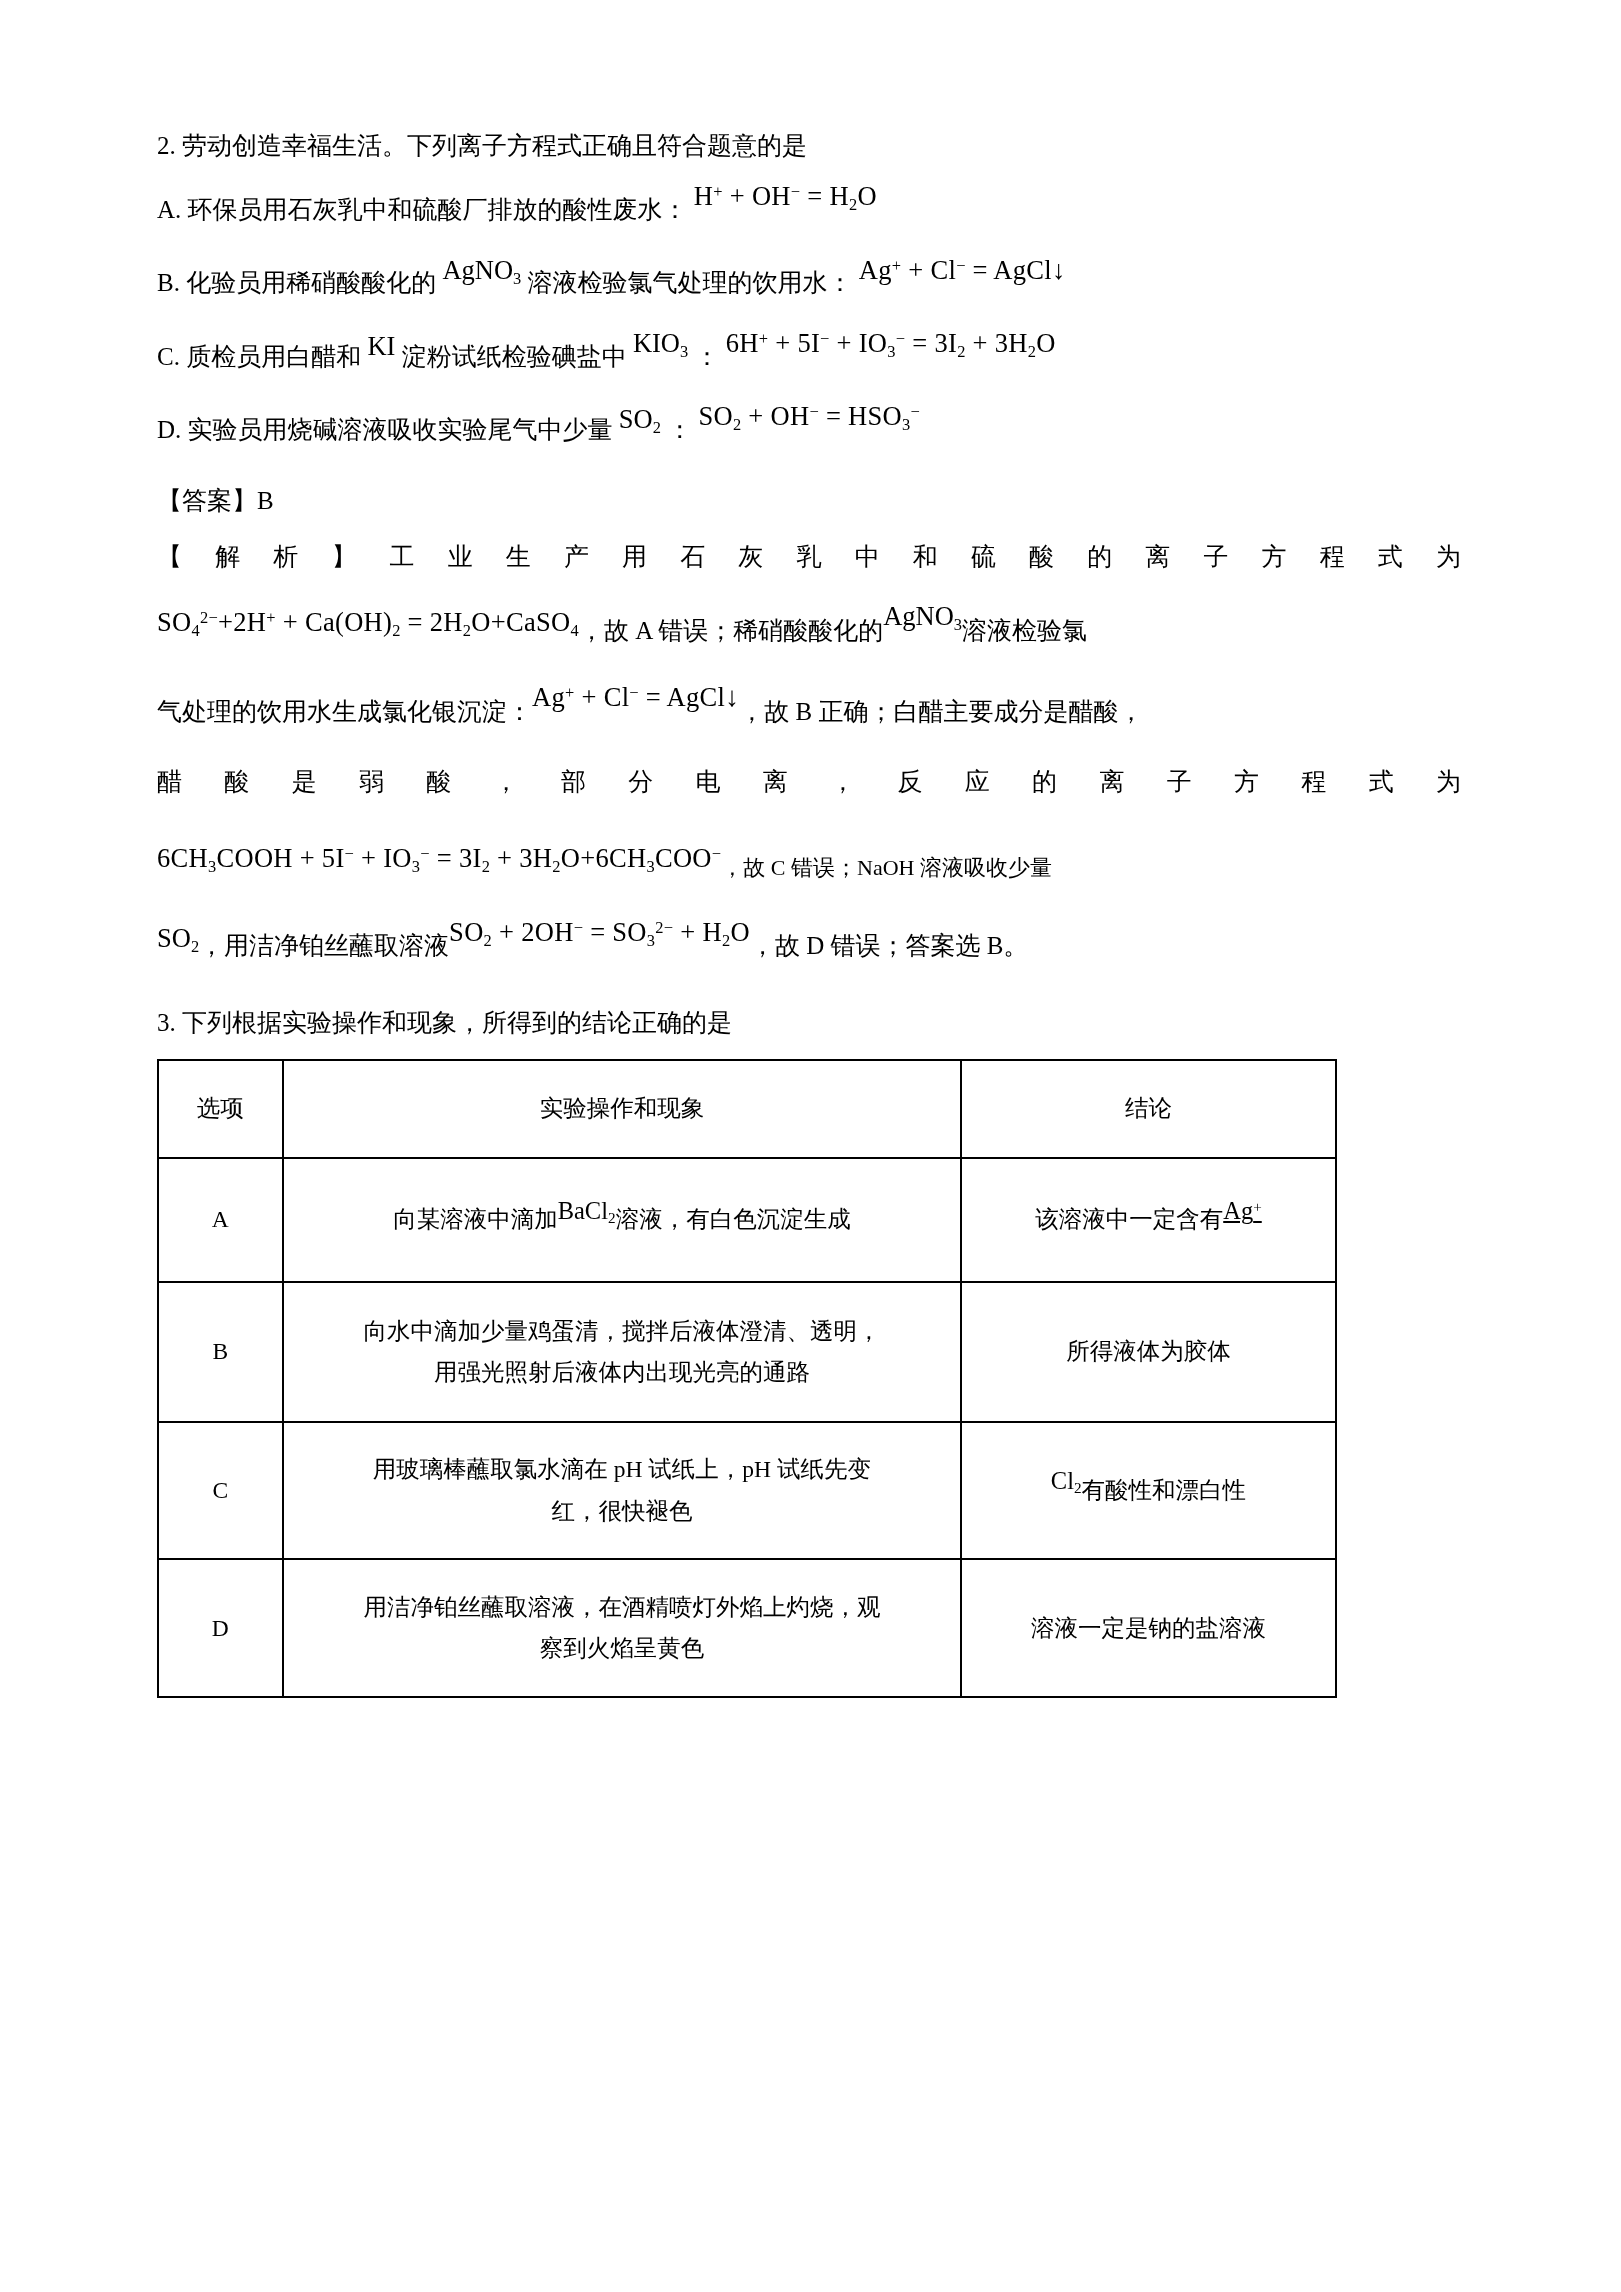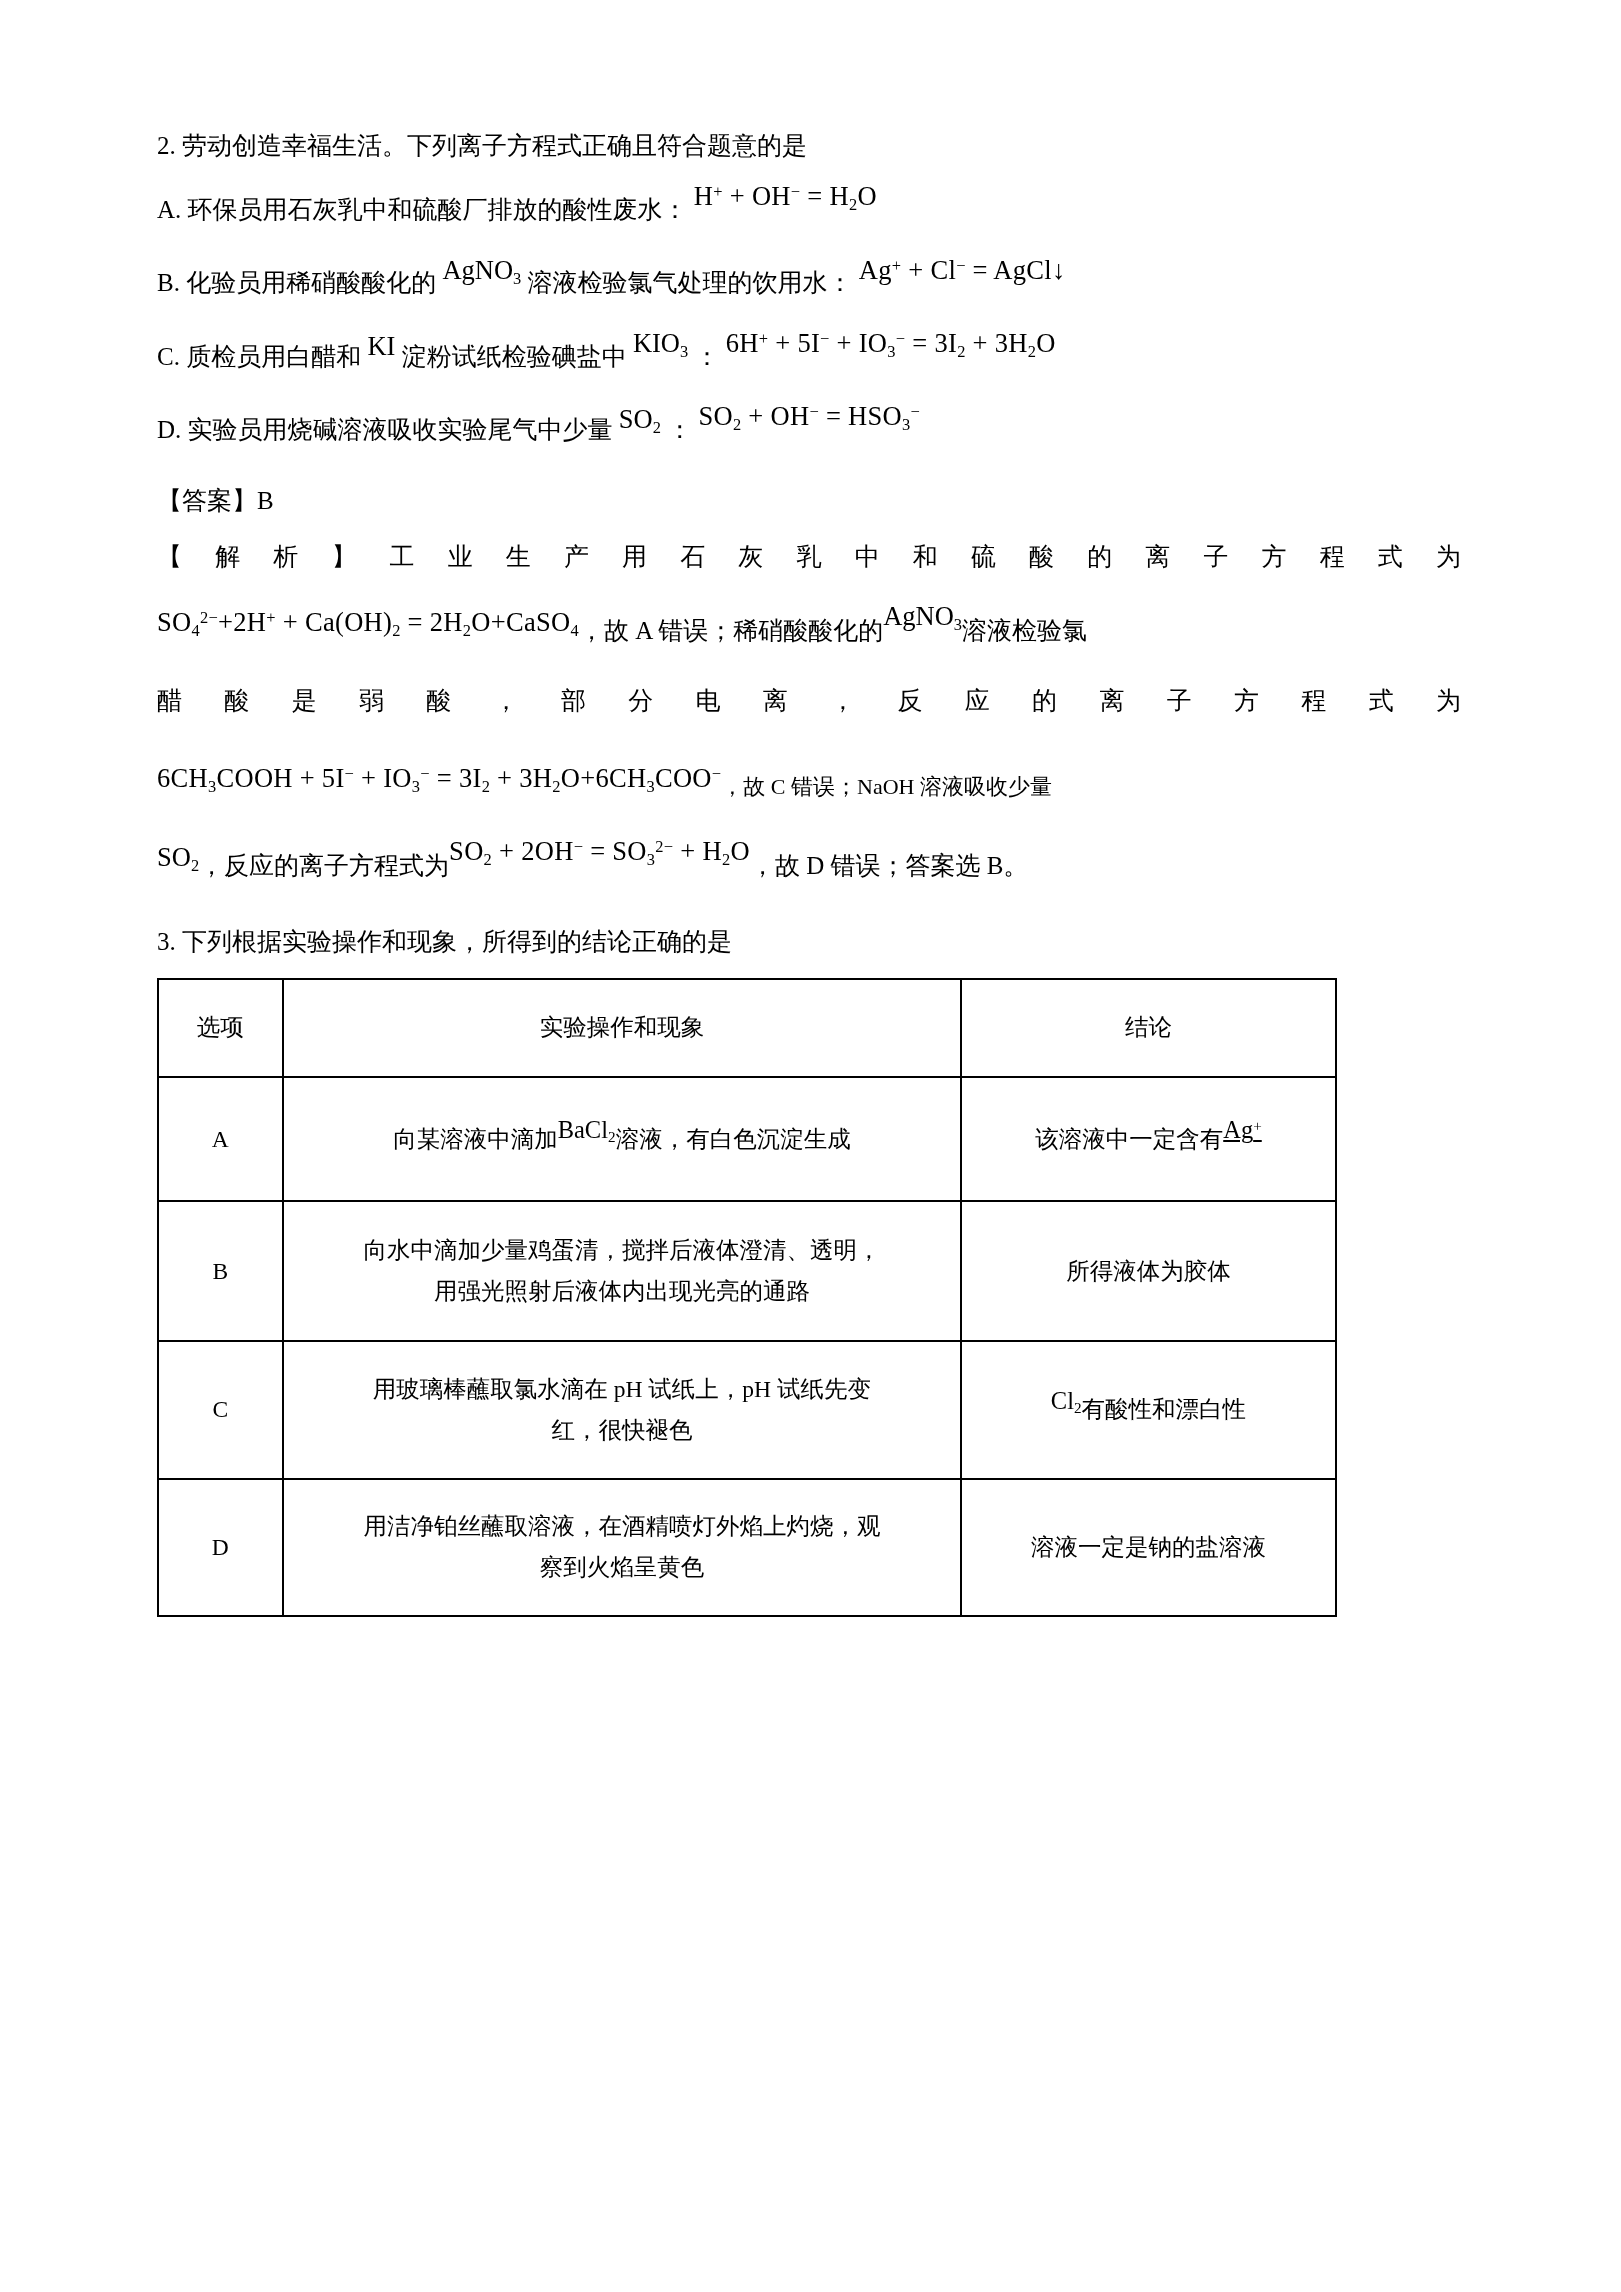--- a/index.html
+++ b/index.html
@@ -162,31 +162,34 @@
     </div>
 
     <div class="analysis-row justify tight" style="text-align:justify;text-align-last:justify;margin-top:20px;">
       <span>【解析】</span><span>工业生产用石灰乳中和硫酸的离子方程式为</span>
     </div>
 
     <div class="analysis-row">
       <span class="mth">SO<sub>4</sub><sup>2−</sup>+2H<sup>+</sup> + Ca(OH)<sub>2</sub> = 2H<sub>2</sub>O+CaSO<sub>4</sub></span><span style="font-size:25px;position:relative;top:7.8px;">，故 A 错误；稀硝酸酸化的</span><span class="inl-chem" style="position:relative;top:-5.9px;">AgNO<sub>3</sub></span><span style="font-size:25px;position:relative;top:7.8px;">溶液检验氯</span>
     </div>
 
+    <div class="analysis-row">
+      <span style="font-size:25px;position:relative;top:7.8px;">气处理的饮用水生成氯化银沉淀：</span><span class="mth" style="position:relative;top:-5.9px;">Ag<sup>+</sup> + Cl<sup>−</sup> = AgCl<span style="font-size:1.05em;">↓</span></span><span style="font-size:25px;position:relative;top:7.8px;">，故 B 正确；白醋主要成分是醋酸，</span>
+    </div>
 
     <div class="analysis-row" style="text-align:justify;text-align-last:justify;">
       <span>醋酸是弱酸，部分电离，反应的离子方程式为</span>
     </div>
 
     <div class="analysis-row">
       <span class="mth">6CH<sub>3</sub>COOH + 5I<sup>−</sup> + IO<sub>3</sub><sup>−</sup> = 3I<sub>2</sub> + 3H<sub>2</sub>O+6CH<sub>3</sub>COO<sup>−</sup></span><span style="font-size:22px;position:relative;top:7.8px;">，故 C 错误；NaOH 溶液吸收少量</span>
     </div>
 
     <div class="analysis-row">
-      <span class="inl-chem">SO<sub>2</sub></span><span style="font-size:25px;position:relative;top:7.8px;">，反应的离子方程式为</span><span class="mth" style="position:relative;top:-5.9px;">SO<sub>2</sub> + 2OH<sup>−</sup> = SO<sub>3</sub><sup>2−</sup> + H<sub>2</sub>O</span><span style="font-size:25px;position:relative;top:7.8px;">，故 D 错误；答案选 B。</span>
+      <span class="inl-chem">SO<sub>2</sub></span><span style="font-size:25px;position:relative;top:7.8px;">，用洁净铂丝蘸取溶液</span><span class="mth" style="position:relative;top:-5.9px;">SO<sub>2</sub> + 2OH<sup>−</sup> = SO<sub>3</sub><sup>2−</sup> + H<sub>2</sub>O</span><span style="font-size:25px;position:relative;top:7.8px;">，故 D 错误；答案选 B。</span>
     </div>
 
     <div class="q-stem" style="margin-top:45px;margin-bottom:9.8px;">3. 下列根据实验操作和现象，所得到的结论正确的是</div>
 
     <table class="exp-table">
       <tbody>
         <tr class="hdr-row">
           <td class="col-opt">选项</td>
           <td class="col-oper">实验操作和现象</td>
           <td class="col-concl">结论</td>

